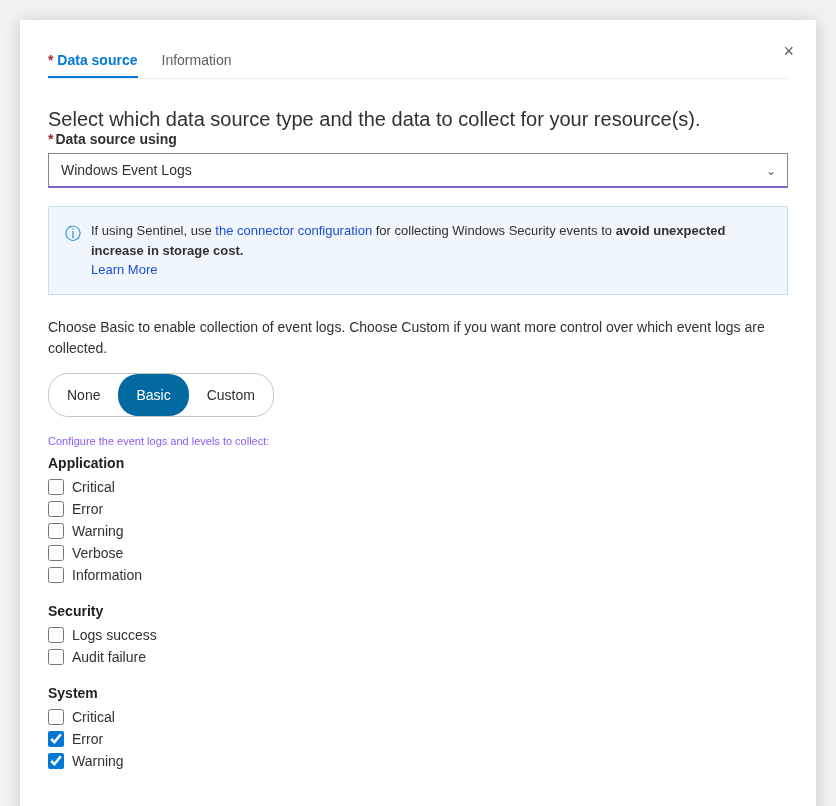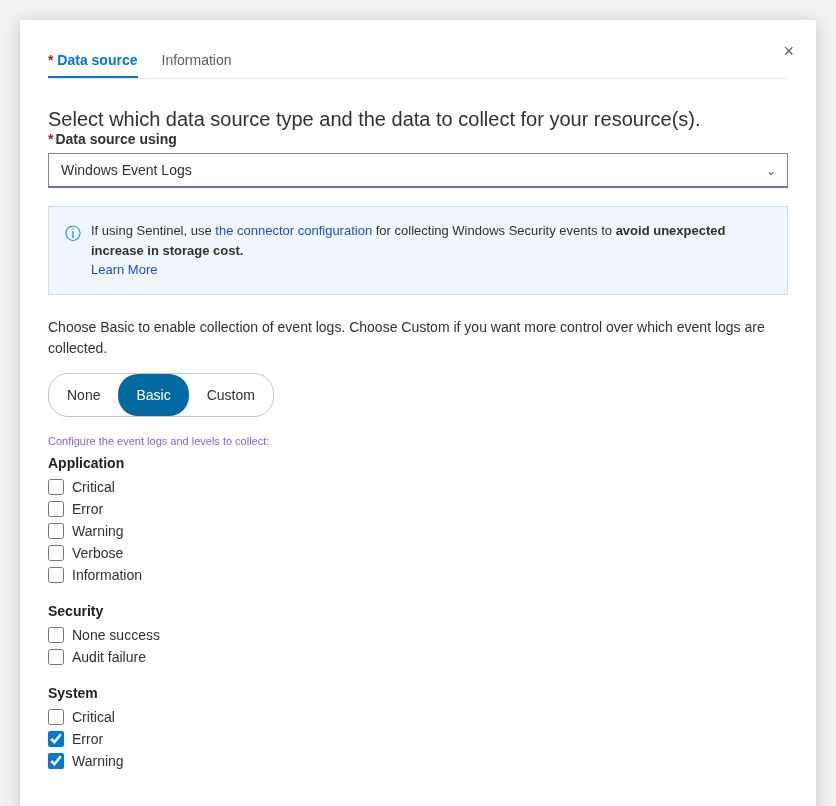--- a/index.html
+++ b/index.html
@@ -260,21 +260,21 @@
     <div class="checkbox-item">
       <input type="checkbox" id="app-information" style="">
       <label class="checkbox-label" for="app-information">Information</label>
     </div>
   </div>
 
   <div class="log-section">
     <div class="log-section-title">Security</div>
     <div class="checkbox-item">
       <input type="checkbox" id="sec-audit-success" style="">
-      <label class="checkbox-label" for="sec-audit-success">None success</label>
+      <label class="checkbox-label" for="sec-audit-success">Logs success</label>
     </div>
     <div class="checkbox-item">
       <input type="checkbox" id="sec-audit-failure" style="">
       <label class="checkbox-label" for="sec-audit-failure">Audit failure</label>
     </div>
   </div>
 
   <div class="log-section">
     <div class="log-section-title">System</div>
     <div class="checkbox-item">

